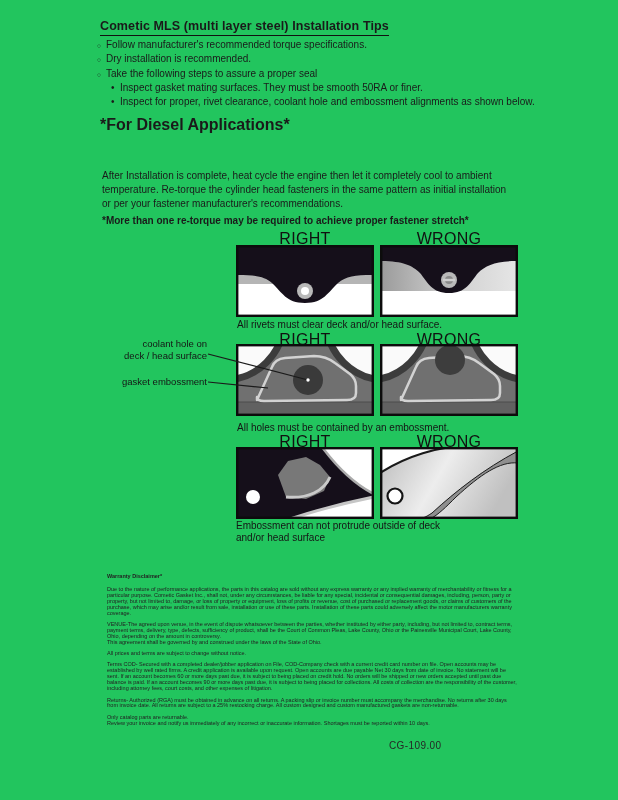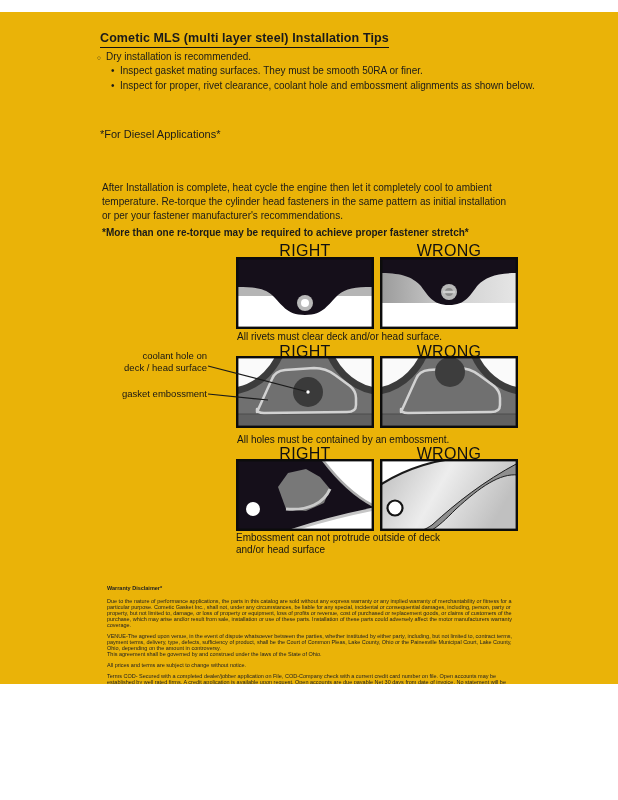--- a/index.html
+++ b/index.html
@@ -1,30 +1,30 @@
 <!DOCTYPE html>
 <html><head>
 <meta charset="utf-8">
 <style>
   html,body{margin:0;padding:0;background:#ffffff;}
   .page{
-    position:relative;width:618px;height:672px;background:#eab308;overflow:hidden;
-    font-family:"Liberation Sans", sans-serif;color:#1a1a1a;margin-top:12px;
+    position:relative;width:618px;height:800px;background:#22c55e;overflow:hidden;
+    font-family:"Liberation Sans", sans-serif;color:#1a1a1a;
   }
   .abs{position:absolute;}
   .title{
     left:100px;top:19px;font-size:12.5px;font-weight:700;letter-spacing:.1px;
     border-bottom:1.6px solid #111;padding-bottom:1.5px;
   }
   .bullets{left:97px;top:38px;width:440px;font-size:10px;line-height:14.3px;}
   .bullets .b{padding-left:9px;position:relative;}
   .bullets .b::before{content:"○";position:absolute;left:0;top:1px;font-size:6.5px;}
   .bullets .sb{padding-left:9px;position:relative;margin-left:14px;}
   .bullets .sb::before{content:"•";position:absolute;left:0;top:0;font-size:10px;}
-  .diesel-h{left:100px;top:116px;font-size:11px;font-weight:400;}
+  .diesel-h{left:100px;top:116px;font-size:16px;font-weight:700;}
   .para{left:102px;width:450px;font-size:10px;line-height:14px;white-space:pre-line;}
   .p1{top:135px;}
   .p2{top:169px;}
   .note{top:214px;font-weight:bold;}
   .diag{left:100px;width:420px;height:104px;}
   .d1{top:230px;}
   .d2{top:331px;}
   .d3{top:430px;}
   .hdr{position:absolute;width:138px;text-align:center;font-size:16px;letter-spacing:.3px;color:#111;}
   .hdr.r{left:136px;top:0;}
@@ -44,21 +44,23 @@
   .code{left:389px;top:740px;font-size:10px;letter-spacing:.4px;color:#262626;}
 </style>
 </head>
 <body>
 
 <div class="page">
 
   <div class="abs title">Cometic MLS (multi layer steel) Installation Tips</div>
 
   <div class="abs bullets">
+    <div class="b">Follow manufacturer's recommended torque specifications.</div>
     <div class="b">Dry installation is recommended.</div>
+    <div class="b">Take the following steps to assure a proper seal</div>
     <div class="sb">Inspect gasket mating surfaces.  They must be smooth 50RA or finer.</div>
     <div class="sb">Inspect for proper, rivet clearance, coolant hole and embossment alignments as shown below.</div>
   </div>
 
   <div class="abs diesel-h">*For Diesel Applications*</div>
   <div class="abs para p2">After Installation is complete, heat cycle the engine then let it completely cool to ambient
 temperature. Re-torque the cylinder head fasteners in the same pattern as initial installation
 or per your fastener manufacturer's recommendations.</div>
   <div class="abs para note">*More than one re-torque may be required to achieve proper fastener stretch*</div>
 

